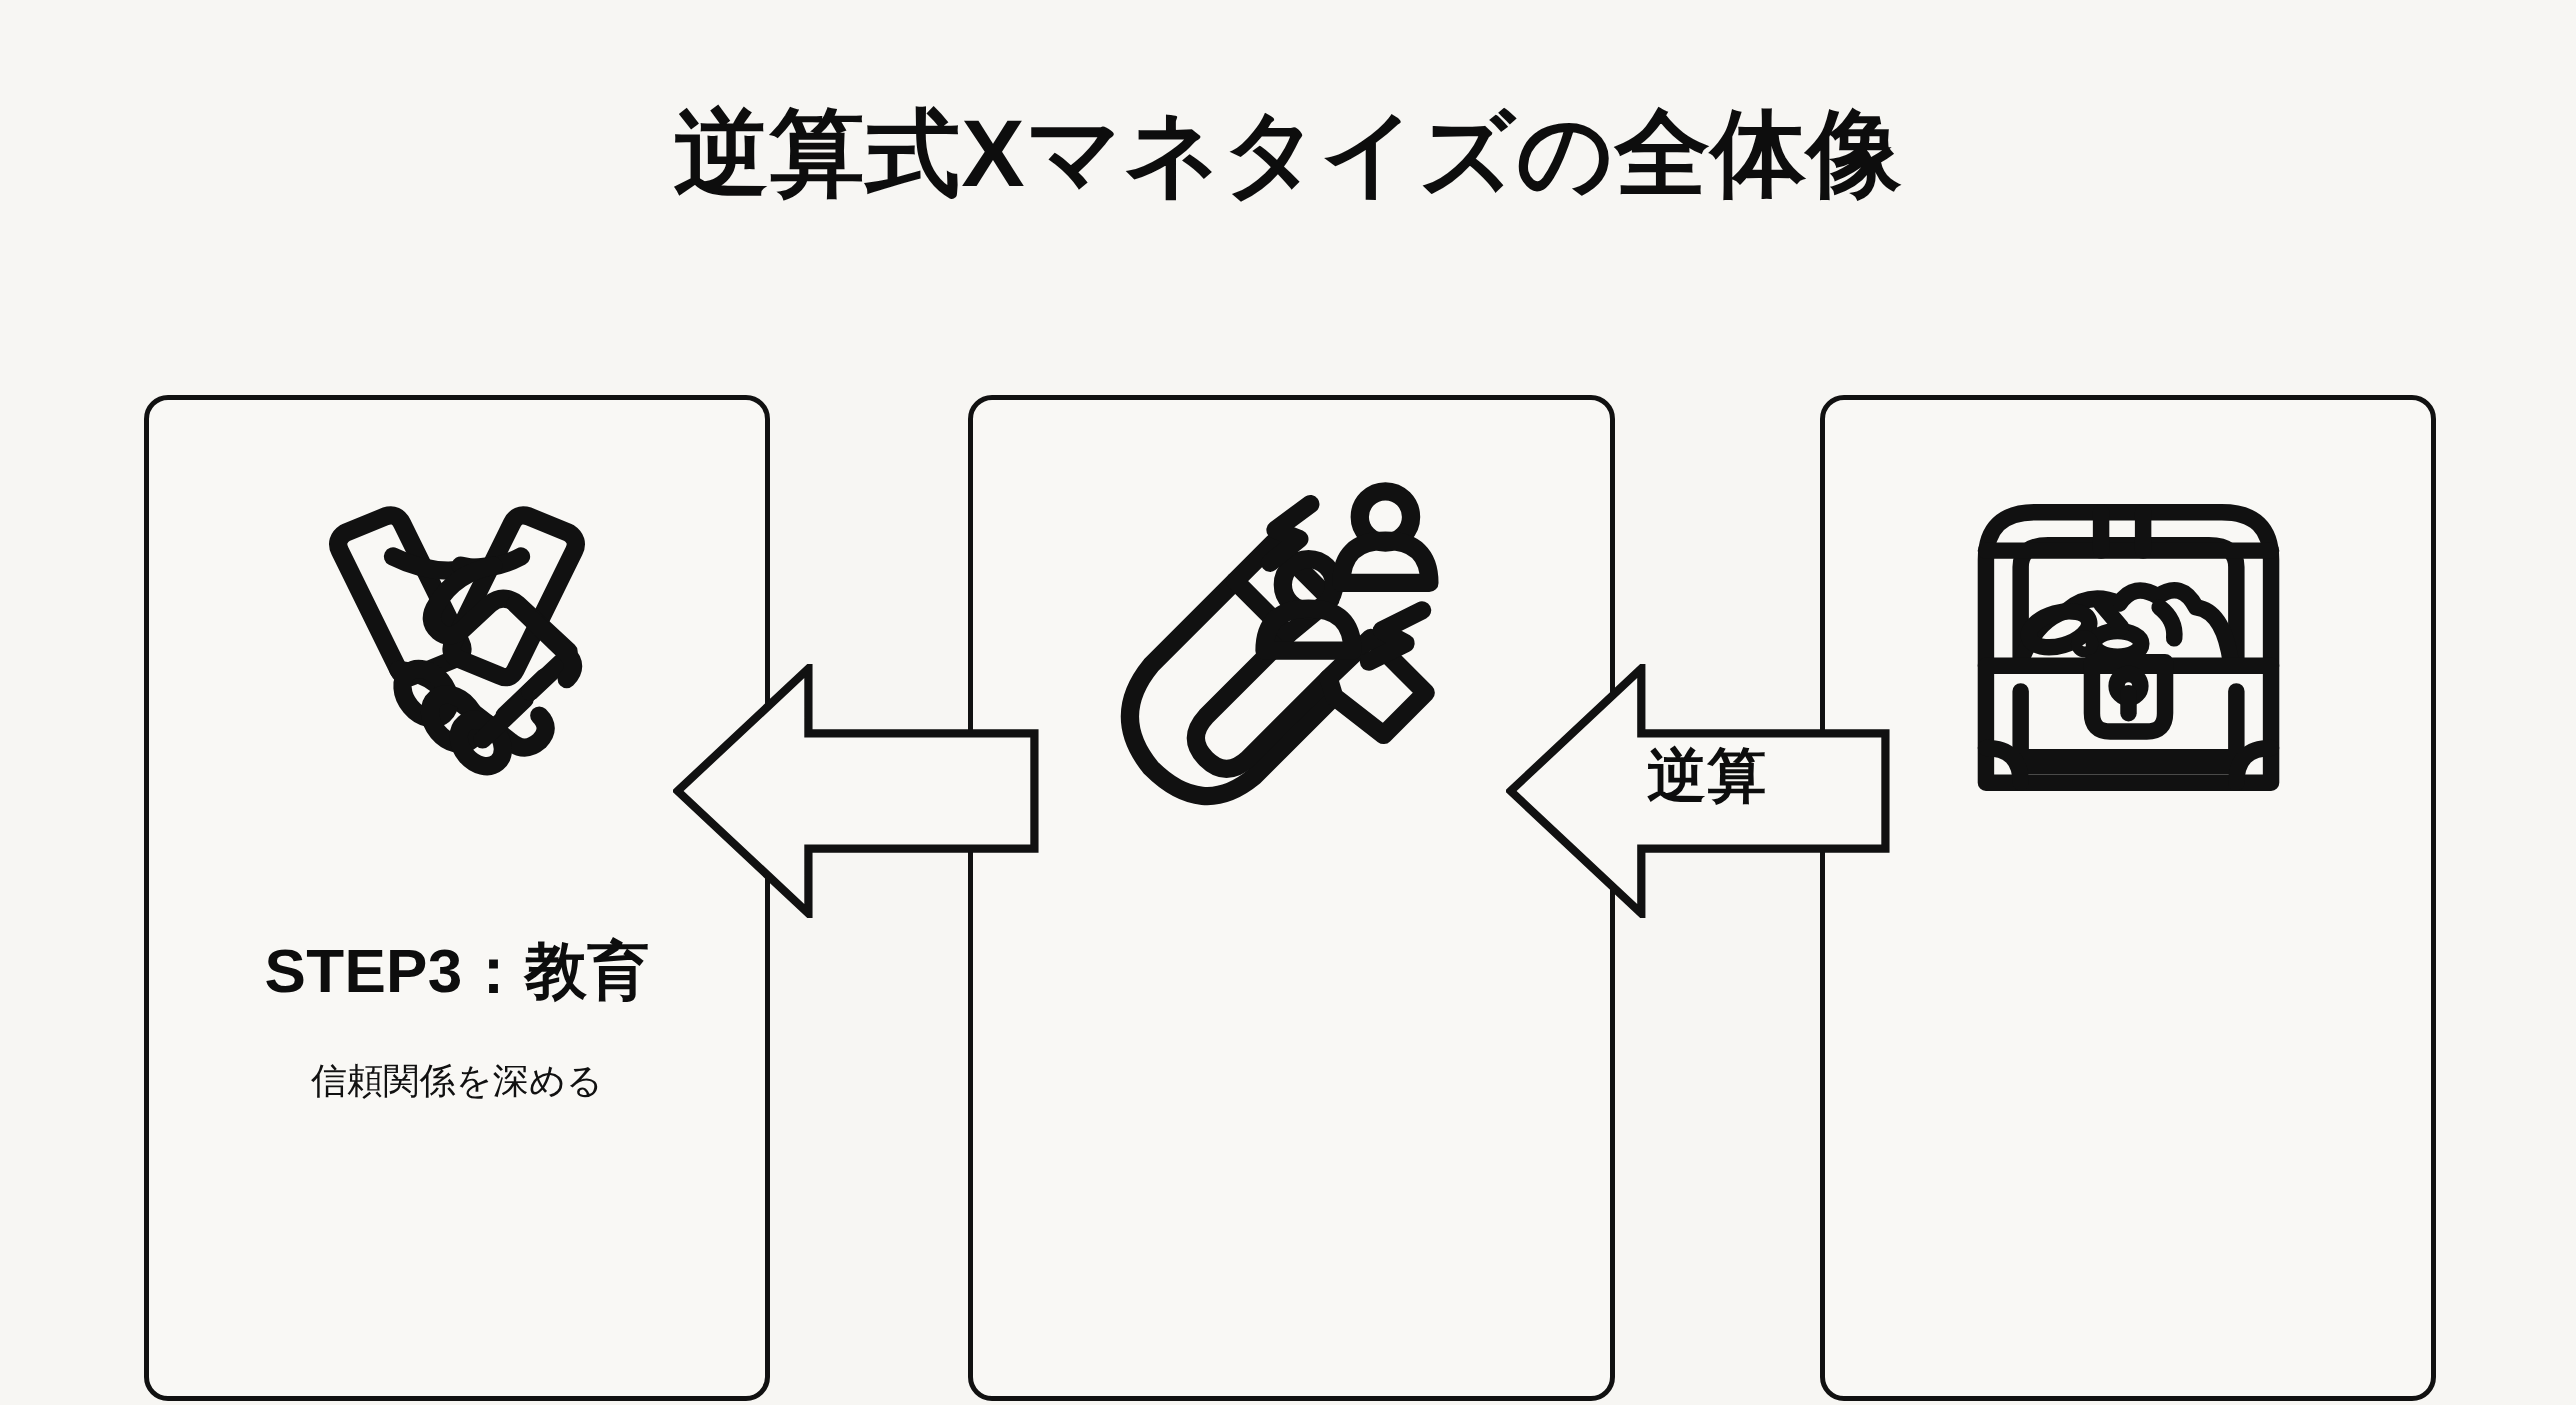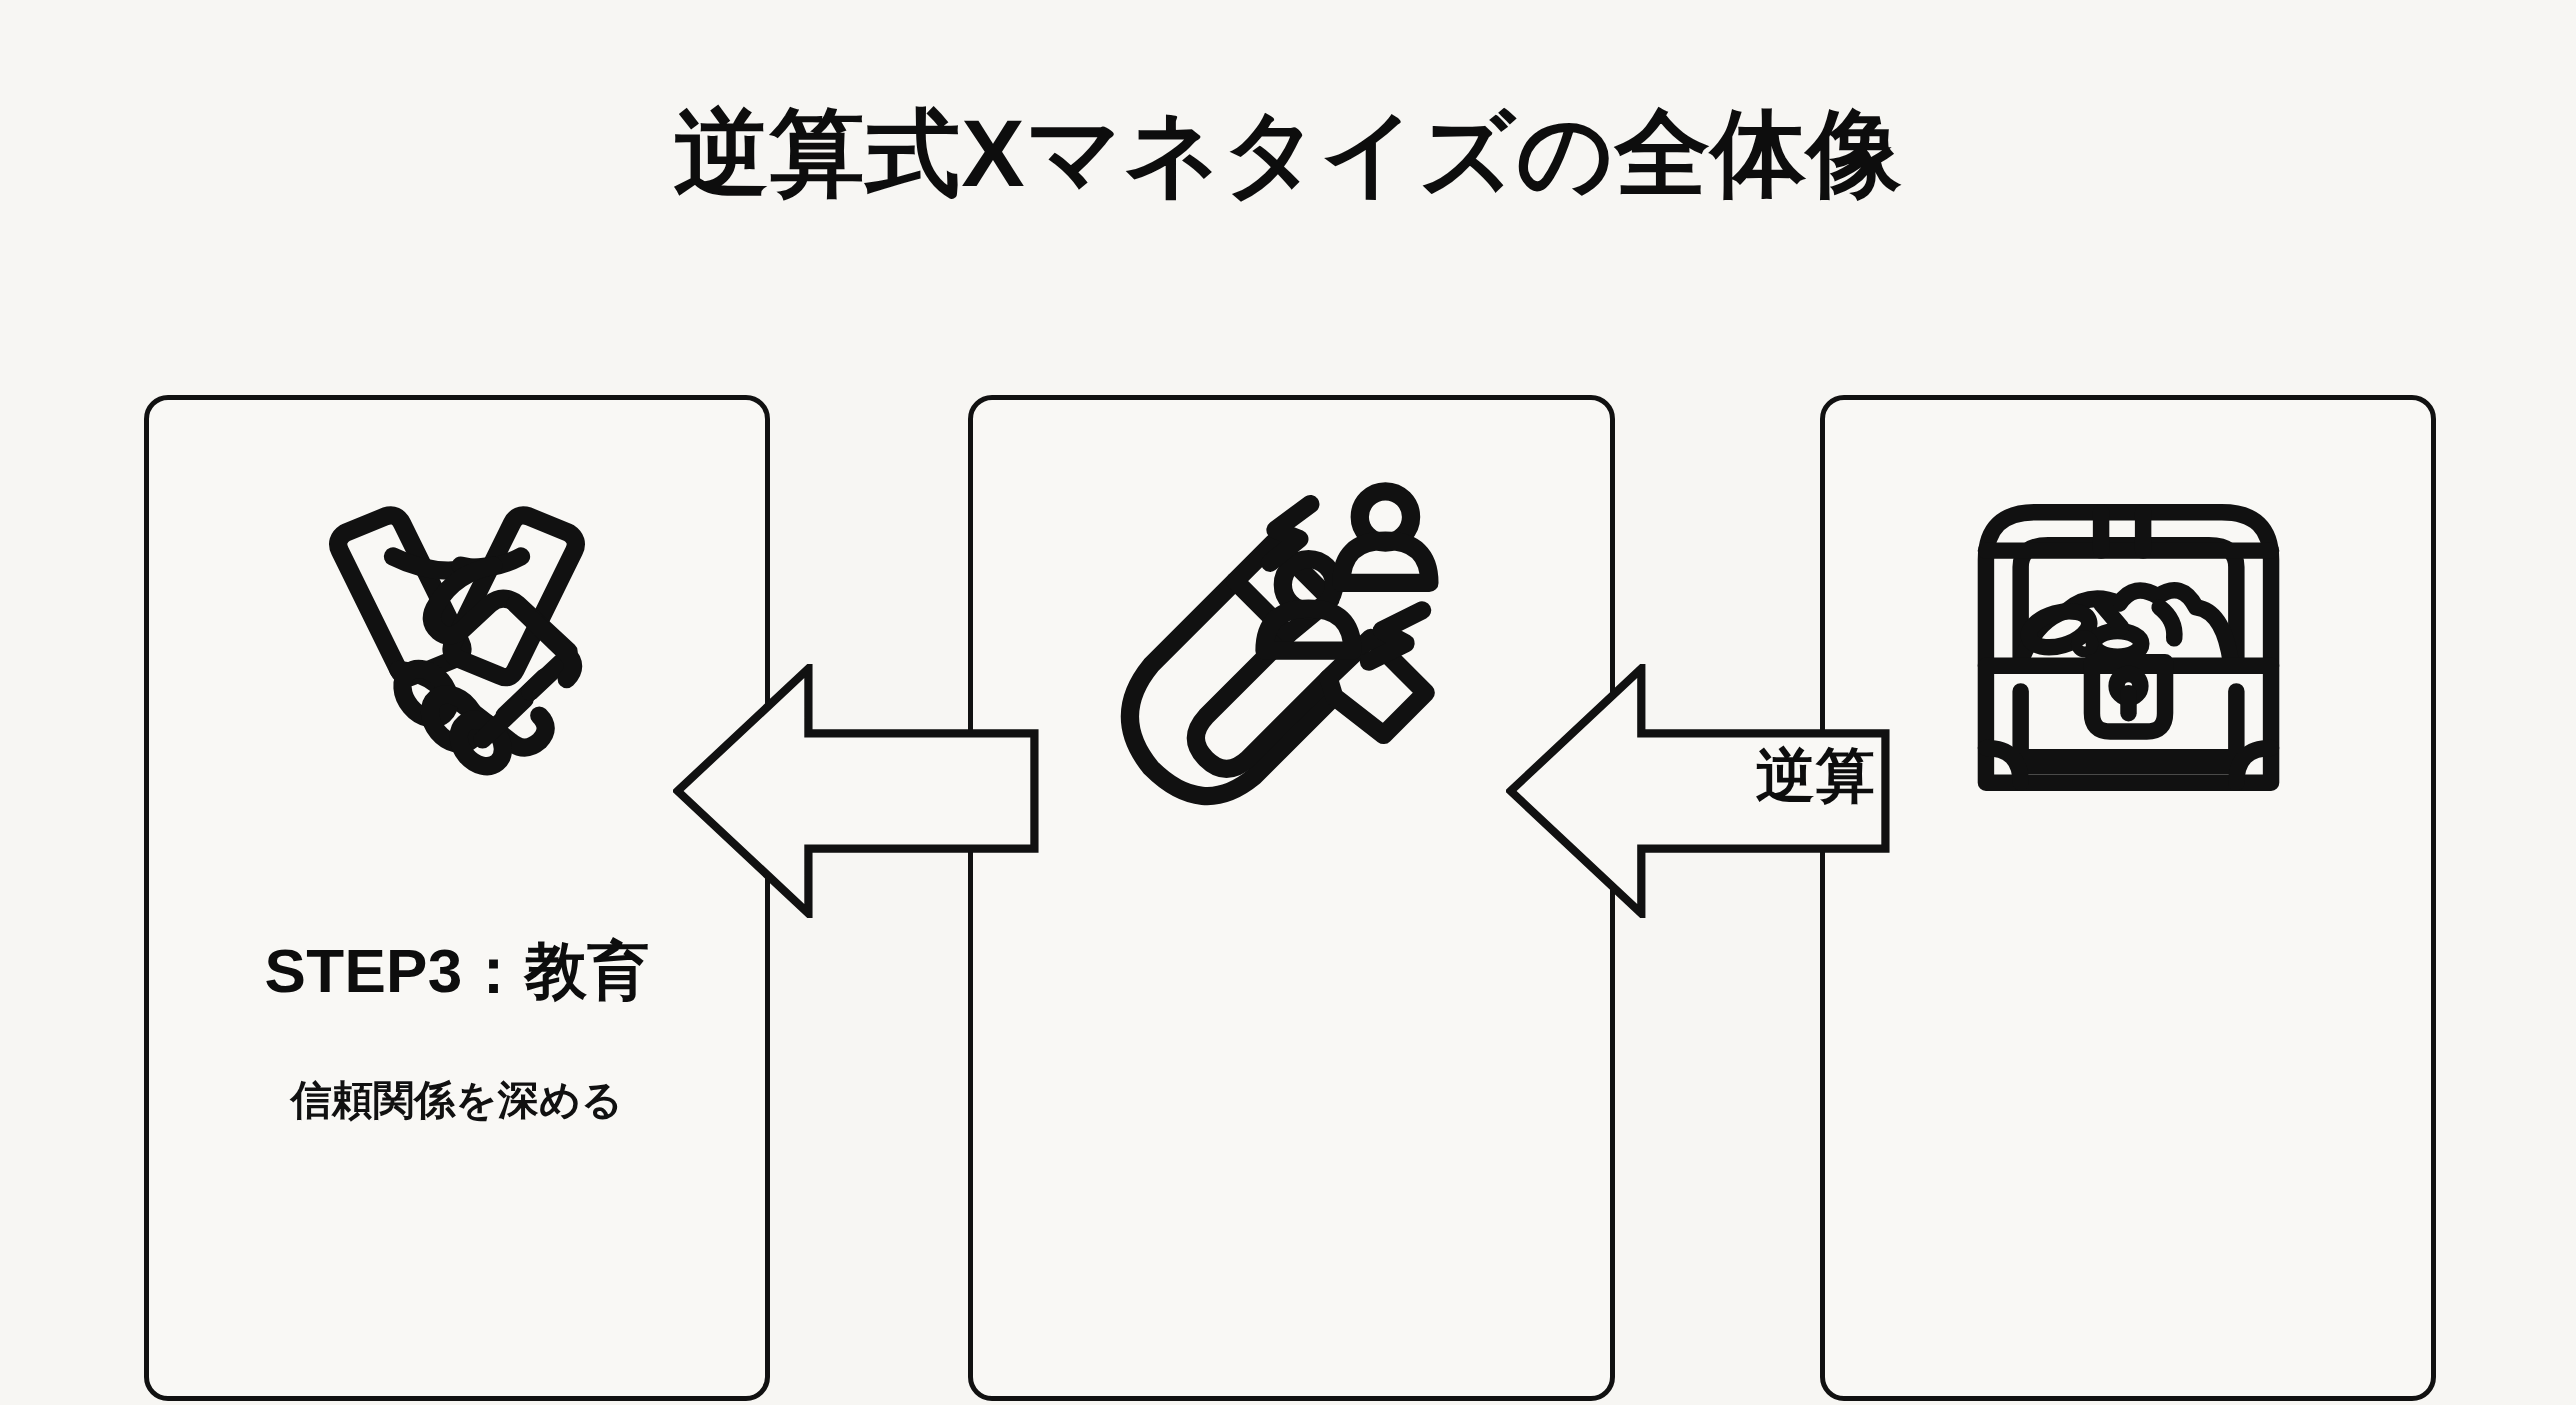--- a/index.html
+++ b/index.html
@@ -70,43 +70,42 @@
     color: #0d0d0d;
     letter-spacing: 0.005em;
     white-space: nowrap;
   }
   .card-sub {
     position: absolute;
     left: 0;
     width: 100%;
     top: 657px;
     text-align: center;
-    font-size: 41px;
-    font-weight: 700;
+    font-size: 36px;
+    font-weight: 400;
     color: #111111;
     letter-spacing: 0.005em;
     white-space: nowrap;
-    margin-top: 16px;
   }
 
   
   .arrow {
     position: absolute;
     top: 664px;
   }
   #arrow-left  { left: 673px;  width: 366px; height: 254px; }
   #arrow-right { left: 1506px; width: 384px; height: 254px; }
   .arrow svg { display: block; width: 100%; height: 100%; }
 
   .arrow-label {
     position: absolute;
     top: 737px;
     left: 1647px;
     width: 229px;
-    text-align: right;
+    text-align: left;
     font-size: 59px;
     font-weight: 700;
     color: #0d0d0d;
     letter-spacing: 0.02em;
     white-space: nowrap;
   }
 </style>
 </head>
 <body>
 

